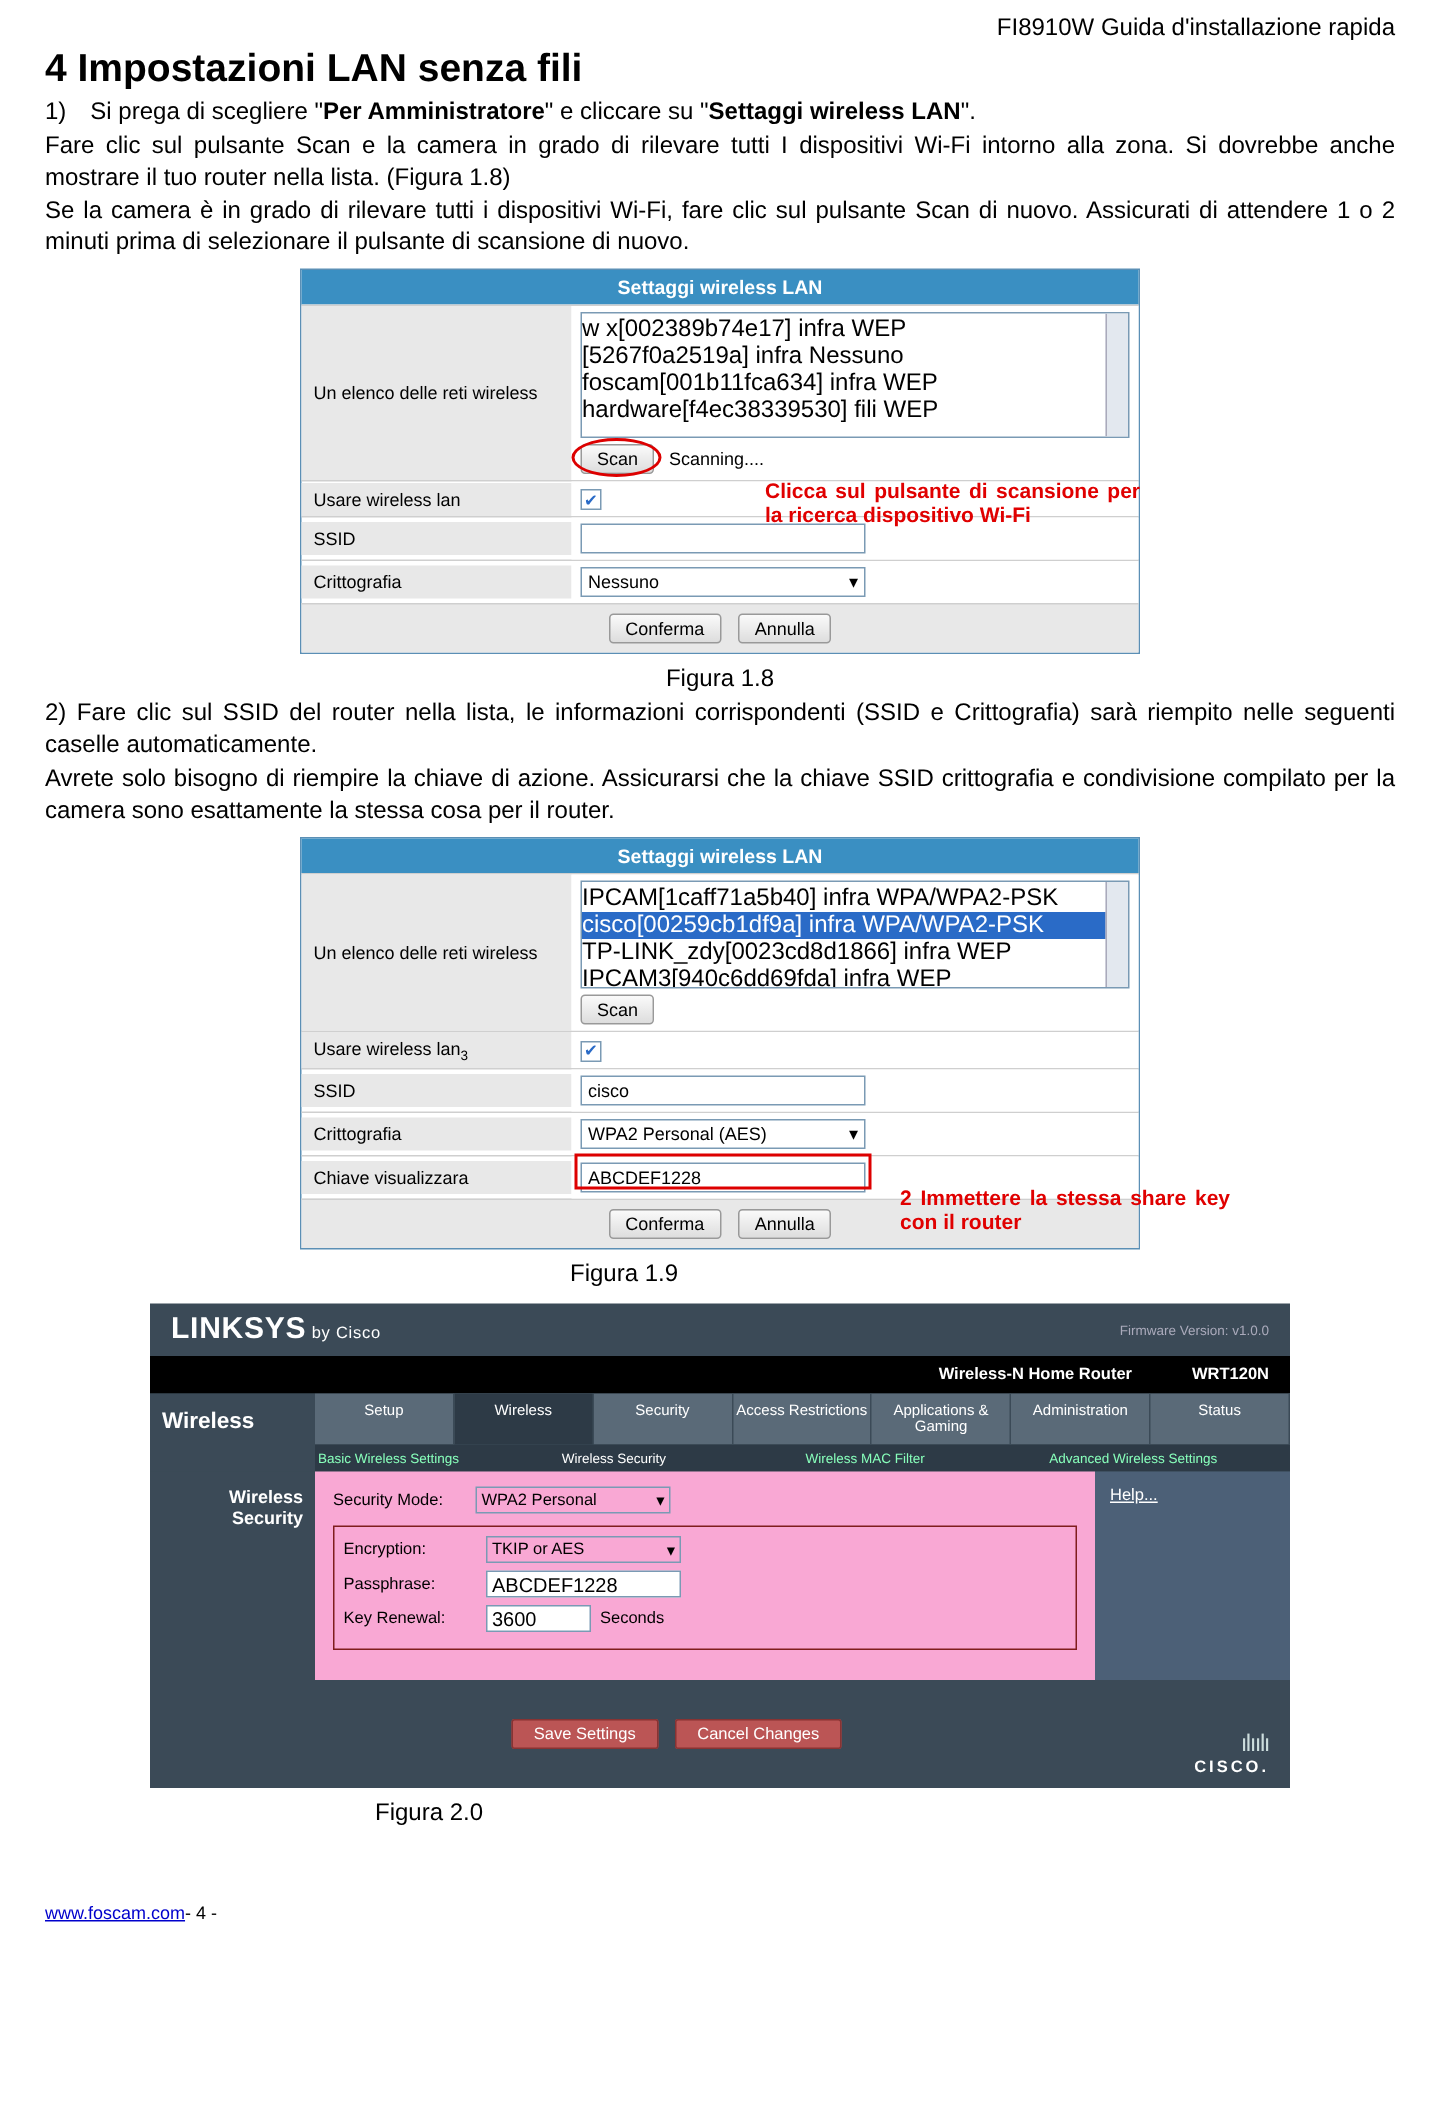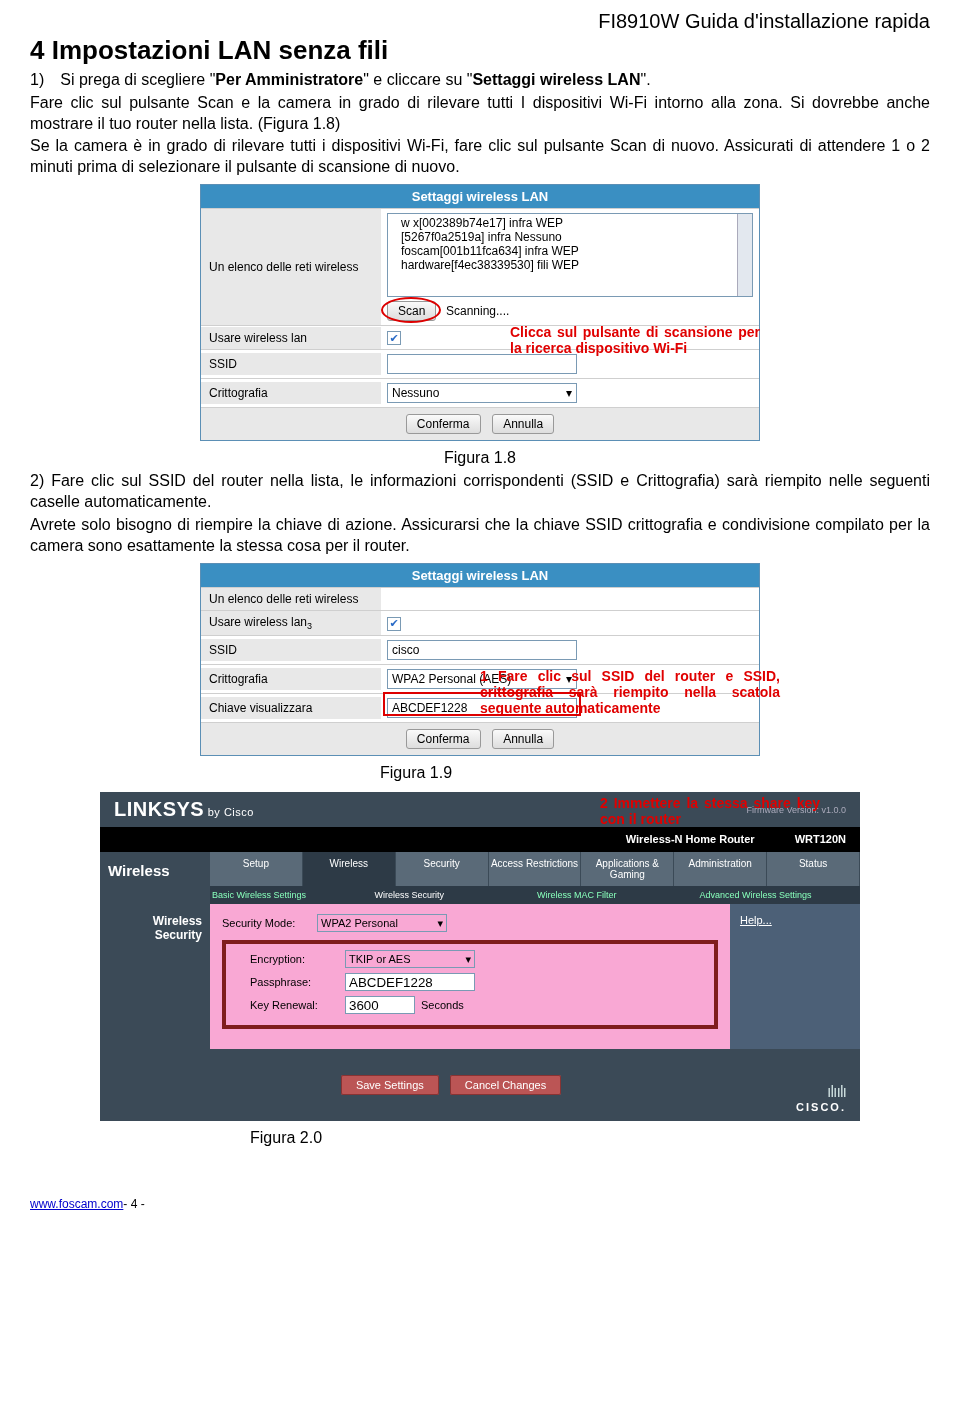--- a/index.html
+++ b/index.html
@@ -5,32 +5,32 @@
   * { box-sizing: border-box; margin: 0; padding: 0; }
   body {
     font-family: Arial, Helvetica, sans-serif;
     font-size: 16px;
     width: 960px;
     margin: 0 auto;
     padding: 10px 30px 20px 30px;
     color: #000;
     background: #fff;
   }
-  .doc-header { text-align: right; color: #000; font-size: 20px; margin-bottom: 2px; }
+  .doc-header { text-align: right; color: #000; font-size: 16px; margin-bottom: 2px; }
   h2 { font-size: 26px; font-weight: bold; margin: 0 0 4px 0; }
   p.body { text-align: justify; margin: 0 0 2px 0; line-height: 1.3; }
   .figcap { text-align: center; margin: 8px 0 4px 0; }
 
   
   .foscam-panel { width: 560px; margin: 6px auto 0 auto; border: 1px solid #5b8fb5; font-size: 13px; }
   .foscam-title { background: #3a8fc2; color: #fff; text-align: center; font-weight: bold; padding: 4px 0; }
   .foscam-row { display: flex; align-items: center; border-top: 1px solid #cfcfcf; }
   .foscam-row > .lbl { width: 180px; padding: 4px 8px; background: #e8e8e8; font-size: 12px; }
   .foscam-row > .val { flex: 1; padding: 4px 6px; background: #fff; }
-  .netlist { border: 1px solid #7a9ab4; height: 84px; font-size: 12px; padding: 2px 13px; overflow: hidden; position: relative; }
+  .netlist { border: 1px solid #7a9ab4; height: 84px; font-size: 16px; padding: 2px 0; overflow: hidden; position: relative; }
   .netlist .item { white-space: nowrap; }
   .netlist .sel { background: #2a6bc7; color: #fff; }
   .scrollbar { position: absolute; right: 0; top: 0; bottom: 0; width: 15px; background: #e3e8ef; border-left: 1px solid #aab; }
   .btn { display: inline-block; border: 1px solid #999; background: linear-gradient(#fafafa,#ddd); font-size: 12px; padding: 2px 10px; border-radius: 3px; cursor: pointer; }
   .txt-input { border: 1px solid #7a9ab4; font-size: 12px; padding: 1px 4px; height: 20px; width: 190px; }
   .select { border: 1px solid #7a9ab4; font-size: 12px; padding: 1px 4px; height: 20px; width: 190px; background: #fff; display: inline-flex; align-items: center; justify-content: space-between; }
   .chk { width: 14px; height: 14px; border: 1px solid #7a9ab4; display: inline-flex; align-items: center; justify-content: center; font-size: 11px; color: #2a6bc7; background: #fff; }
   .red-circle { position: absolute; border: 2px solid #d00; border-radius: 50%/50%; }
   .callout { color: #e00000; font-weight: bold; font-size: 14px; text-align: justify; }
   .sub3 { font-size: 9px; vertical-align: sub; }
@@ -50,21 +50,21 @@
   .linksys .trow2 { display:flex; background: #2d3a46; }
   .linksys .trow2 > div { flex:1; padding: 4px 2px; font-size: 9px; color: #8fb; }
   .linksys .body { display:flex; }
   .linksys .body .left { width: 110px; text-align: right; padding: 10px 8px; font-weight: bold; font-size: 12px; }
   .linksys .body .mid { flex: 1; background: #f9a8d4; color: #000; padding: 10px 12px 20px 12px; font-size: 11px; }
   .linksys .body .right { width: 130px; background: #4c6077; padding: 10px; }
   .linksys .body .mid .frow { display:flex; align-items:center; margin-bottom: 5px; }
   .linksys .body .mid .frow .flbl { width: 95px; }
   .linksys .body .mid .sel2 { border: 1px solid #7a9ab4; height: 18px; width: 130px; padding: 0 3px; display:inline-flex; align-items:center; justify-content:space-between; }
   .linksys .body .mid .inp2 { border: 1px solid #7a9ab4; height: 18px; width: 130px; padding: 0 3px; }
-  .linksys .redbox { border: 4px solid #7f1d1d; padding: 6px 24px; margin-top: 8px; }
+  .linksys .redbox { border: 1px solid #7f1d1d; padding: 6px 6px; margin-top: 8px; }
   .linksys .foot { display:flex; justify-content:space-between; align-items:center; padding: 8px 14px; background: #3b4a57; }
   .linksys .foot .cisco { text-align: right; }
   .linksys .foot .cisco .bars { letter-spacing: -1px; font-size: 16px; color: #cdd; margin-top: 26px; }
   .linksys .foot .fbtn { background:#b55; border:1px solid #833; color:#fff; padding:3px 14px; margin-right:8px; border-radius:2px; }
 
   .footer { display:flex; justify-content:flex-start; margin-top: 50px; font-size: 12px; }
   .footer a { color: #0000cc; text-decoration: underline; }
 
   .rel { position: relative; }
   .fig1-overlay { position: relative; width: 560px; margin: 0 auto; }
@@ -132,20 +132,32 @@
 
 <p class="body">2) Fare clic sul SSID del router nella lista, le informazioni corrispondenti (SSID e Crittografia) sarà riempito nelle seguenti caselle automaticamente.</p>
 <p class="body">Avrete solo bisogno di riempire la chiave di azione. Assicurarsi che la chiave SSID crittografia e condivisione compilato per la camera sono esattamente la stessa cosa per il router.</p>
 
 <div class="fig1-overlay rel">
   <div class="foscam-panel">
     <div class="foscam-title">Settaggi wireless LAN</div>
 
     <div class="foscam-row" style="align-items:stretch;">
       <div class="lbl" style="display:flex;align-items:center;">Un elenco delle reti wireless</div>
+      <div class="val">
+        <div class="netlist" style="height:72px;">
+          <div class="item">IPCAM[1caff71a5b40] infra WPA/WPA2-PSK</div>
+          <div class="item sel">cisco[00259cb1df9a] infra WPA/WPA2-PSK</div>
+          <div class="item">TP-LINK_zdy[0023cd8d1866] infra WEP</div>
+          <div class="item">IPCAM3[940c6dd69fda] infra WEP</div>
+          <div class="scrollbar"></div>
+        </div>
+        <div style="margin-top:4px;">
+          <span class="btn">Scan</span>
+        </div>
+      </div>
     </div>
 
     <div class="foscam-row">
       <div class="lbl"><span>Usare wireless lan</span><span class="sub3">3</span></div>
       <div class="val"><span class="chk">✔</span></div>
     </div>
     <div class="foscam-row">
       <div class="lbl">SSID</div>
       <div class="val"><input class="txt-input" value="cisco" style=""></div>
     </div>
@@ -163,21 +175,20 @@
         <span style="position:absolute; border:2px solid #d00; left:2px; top:-2px; width:198px; height:24px;"></span>
       </div>
     </div>
     <div class="foscam-row" style="justify-content:center; background:#e8e8e8;">
       <div style="padding:6px; text-align:center; flex:1;">
         <span class="btn">Conferma</span>
         <span class="btn" style="margin-left:8px;">Annulla</span>
       </div>
     </div>
   </div>
-  <div class="callout" style="position:absolute; left:280px; top:105px; width:300px;">1 Fare clic sul SSID del router e SSID, crittografia sarà riempito nella scatola seguente automaticamente</div>
   <div class="callout" style="position:absolute; left:400px; top:232px; width:220px;">2 Immettere la stessa share key con il router</div>
 </div>
 
 <div class="figcap" style="margin-left:100px; text-align:left; padding-left:250px;">Figura 1.9</div>
 
 <div class="linksys">
   <div class="top">
     <div class="brand">
       <span>LINKSYS</span><span class="by"> <span>by Cisco</span></span>
     </div>

